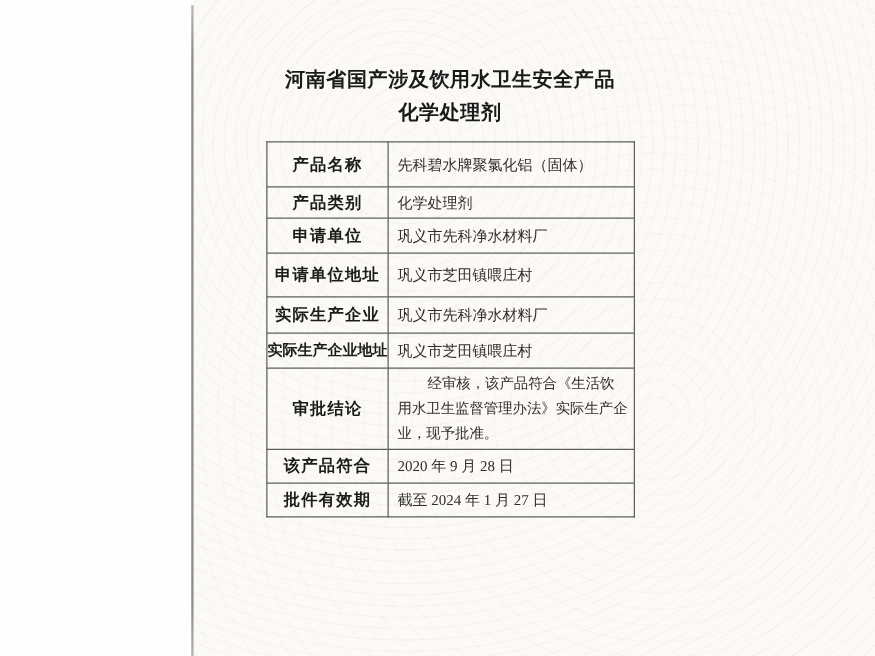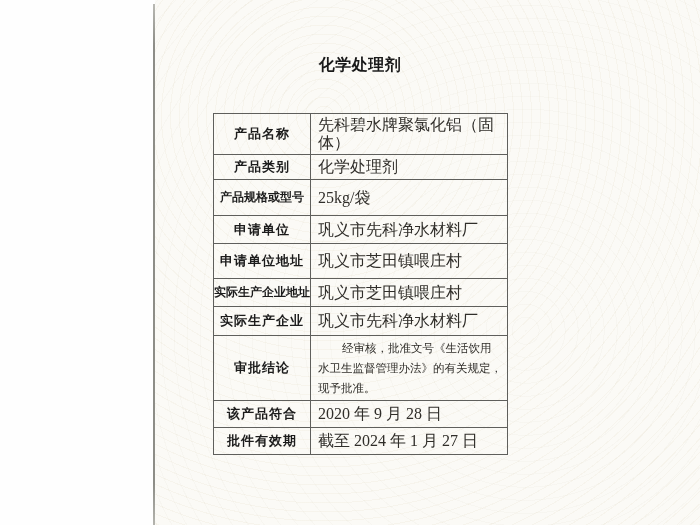--- a/index.html
+++ b/index.html
@@ -69,21 +69,21 @@
     color: #1c1c1c;
     white-space: nowrap;
     padding: 0;
   }
   td.lbl.tight {
     font-size: 12px;
     letter-spacing: 0;
   }
   td.val {
     vertical-align: middle;
-    font-size: 16px;
+    font-size: 12px;
     color: #302e2a;
     line-height: 18px;
     padding: 2px 5px 2px 7px;
   }
   td.val.para {
     text-indent: 24px;
     line-height: 20px;
     font-size: 11.5px;
   }
 </style>
@@ -91,60 +91,57 @@
 <body>
 
 <div>
 
   <div class="left-strip"></div>
   <div class="edge-line"></div>
 
   <div class="page">
 
     <div class="doc-title">
+      <div>河南省国产涉及饮用水卫生安全产品</div>
       <div>化学处理剂</div>
     </div>
 
     <table class="fields">
       <colgroup>
         <col style="width:97px">
         <col style="width:197px">
       </colgroup>
       <tbody>
           <tr style="height:36px">
         <td class="lbl">产品名称</td>
         <td class="val">先科碧水牌聚氯化铝（固体）</td>
       </tr>
       <tr style="height:25px">
         <td class="lbl">产品类别</td>
         <td class="val">化学处理剂</td>
       </tr>
-      <tr style="height:36px">
-        <td class="lbl tight">产品规格或型号</td>
-        <td class="val">25kg/袋</td>
-      </tr>
       <tr style="height:28px">
         <td class="lbl">申请单位</td>
         <td class="val">巩义市先科净水材料厂</td>
       </tr>
       <tr style="height:35px">
         <td class="lbl">申请单位地址</td>
         <td class="val">巩义市芝田镇喂庄村</td>
       </tr>
+      <tr style="height:29px">
+        <td class="lbl">实际生产企业</td>
+        <td class="val">巩义市先科净水材料厂</td>
+      </tr>
       <tr style="height:28px">
         <td class="lbl tight">实际生产企业地址</td>
         <td class="val">巩义市芝田镇喂庄村</td>
       </tr>
-      <tr style="height:29px">
-        <td class="lbl">实际生产企业</td>
-        <td class="val">巩义市先科净水材料厂</td>
-      </tr>
       <tr style="height:50px">
         <td class="lbl">审批结论</td>
-        <td class="val para">经审核，批准文号《生活饮用水卫生监督管理办法》的有关规定，现予批准。</td>
+        <td class="val para">经审核，该产品符合《生活饮用水卫生监督管理办法》实际生产企业，现予批准。</td>
       </tr>
       <tr style="height:27px">
         <td class="lbl">该产品符合</td>
         <td class="val">2020 年 9 月 28 日</td>
       </tr>
       <tr style="height:27px">
         <td class="lbl">批件有效期</td>
         <td class="val">截至 2024 年 1 月 27 日</td>
       </tr>
     </tbody>

